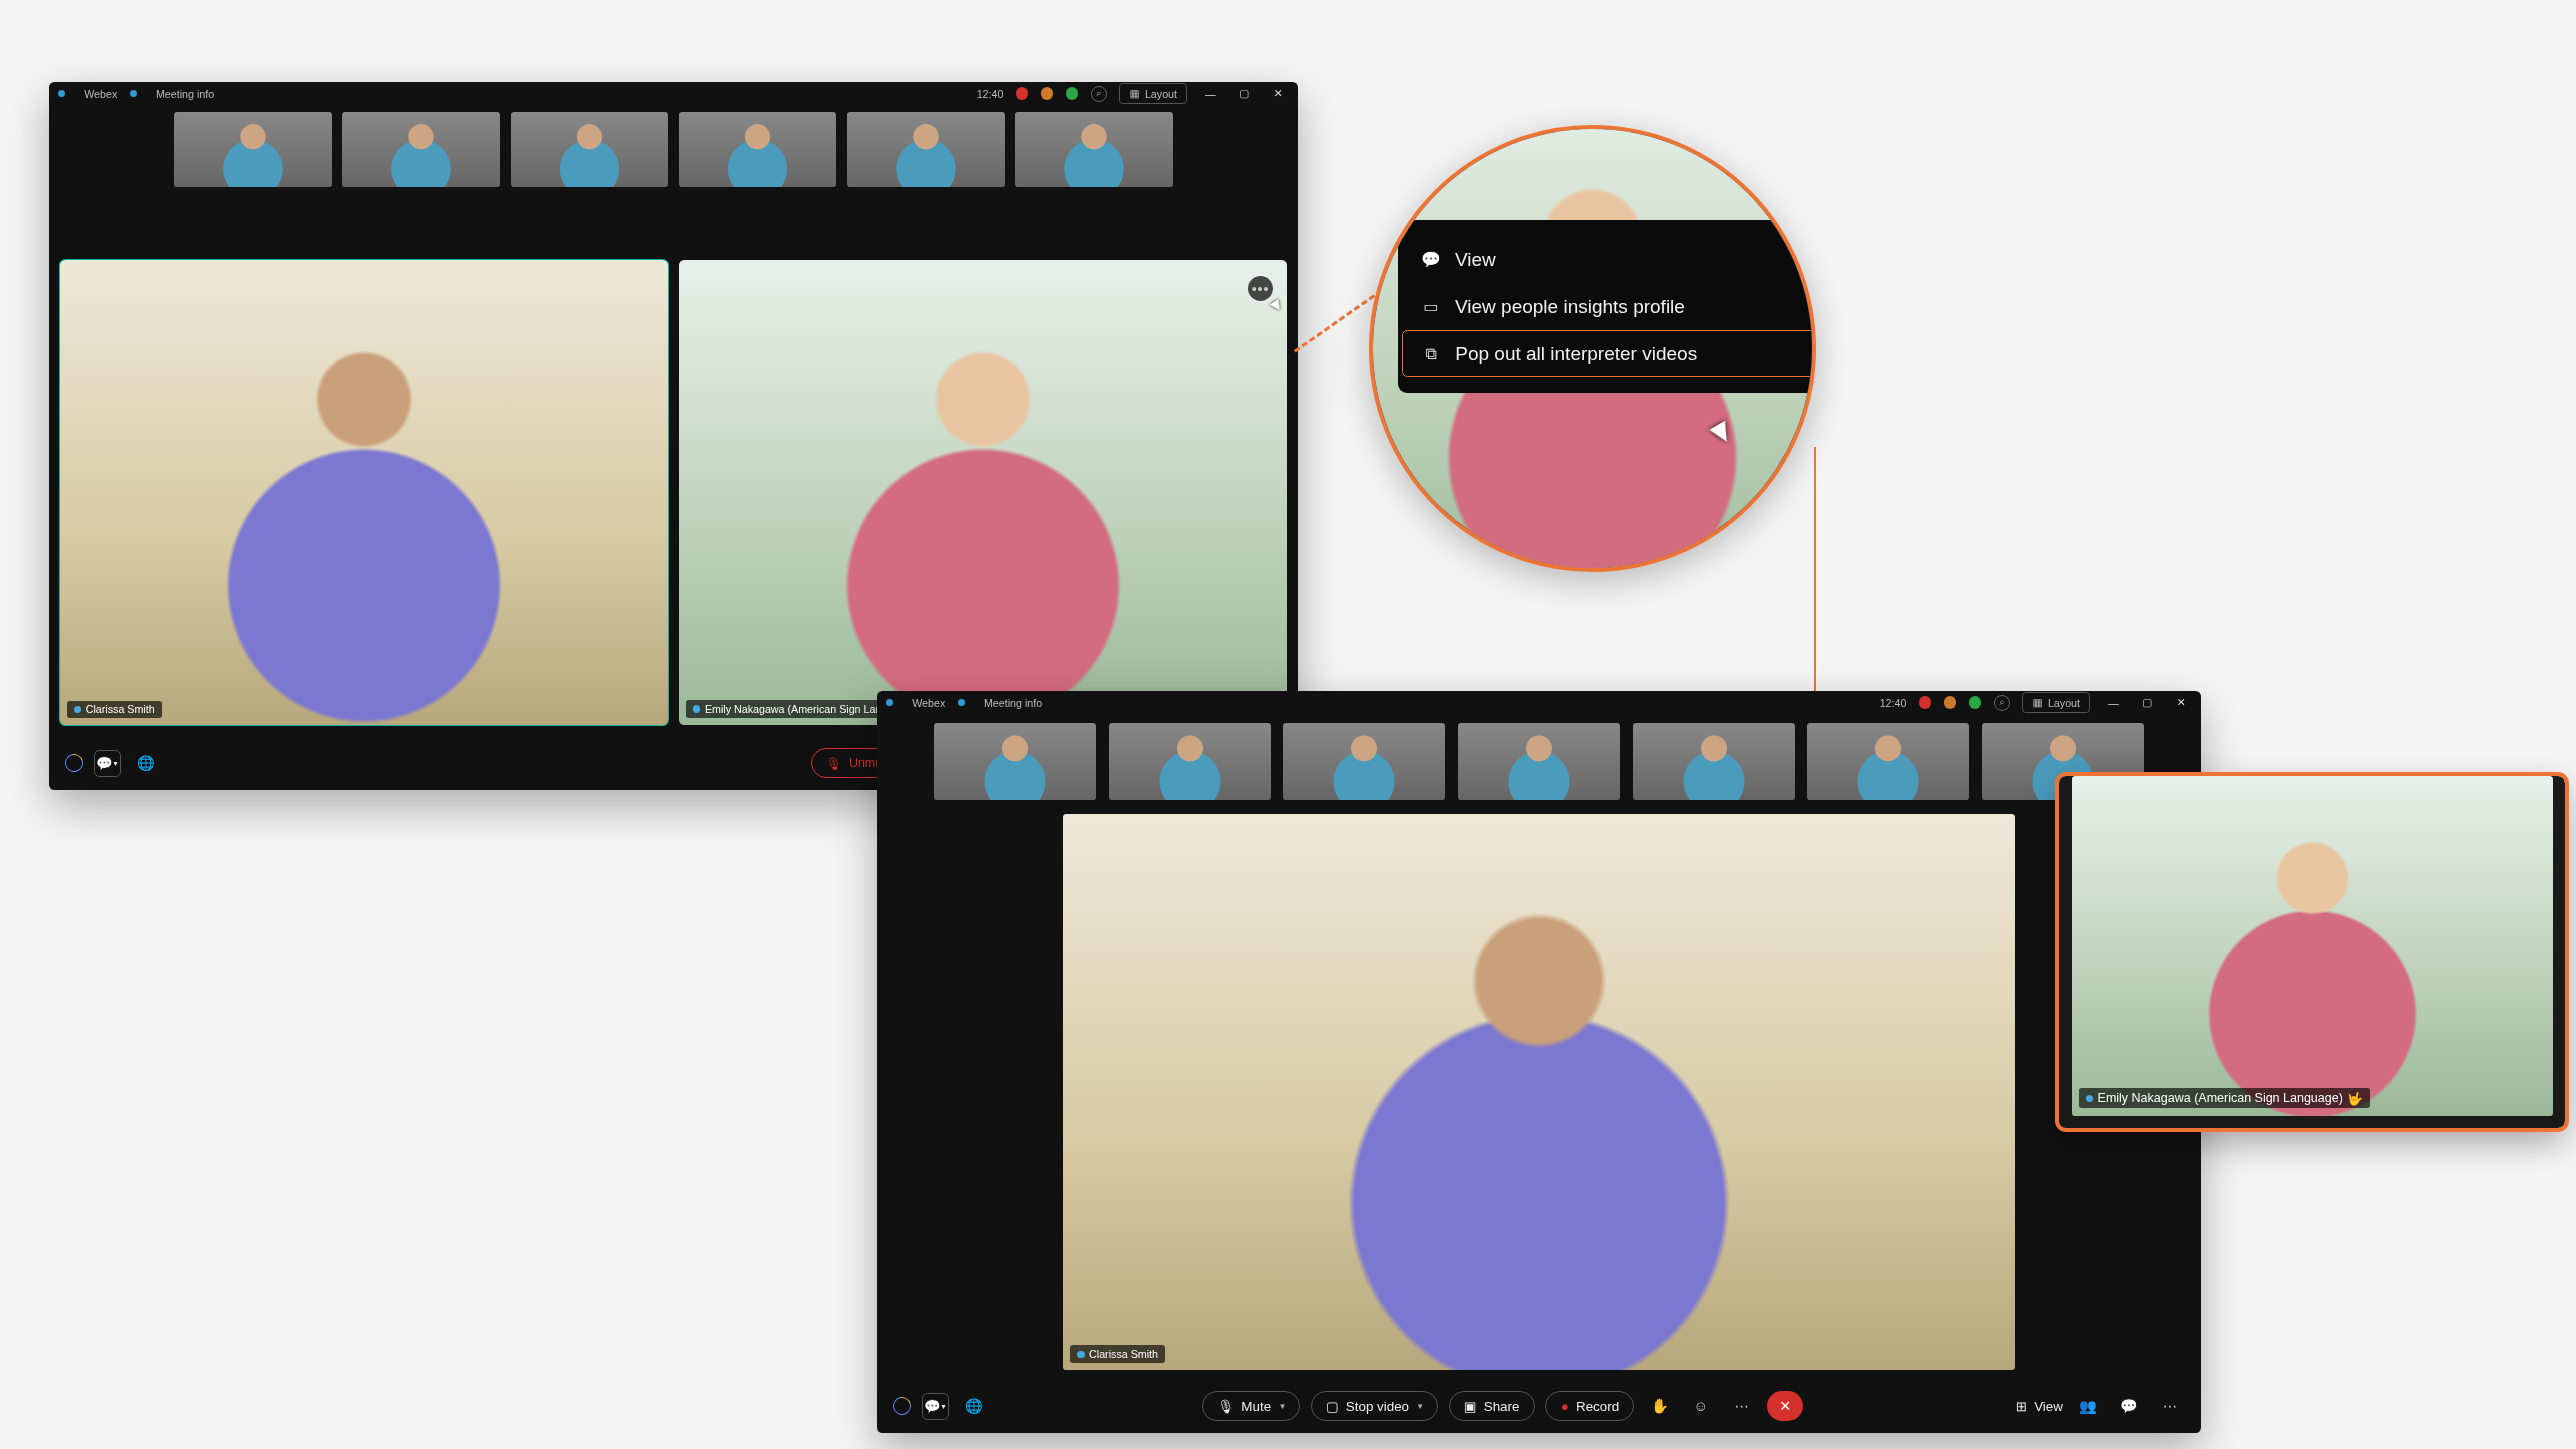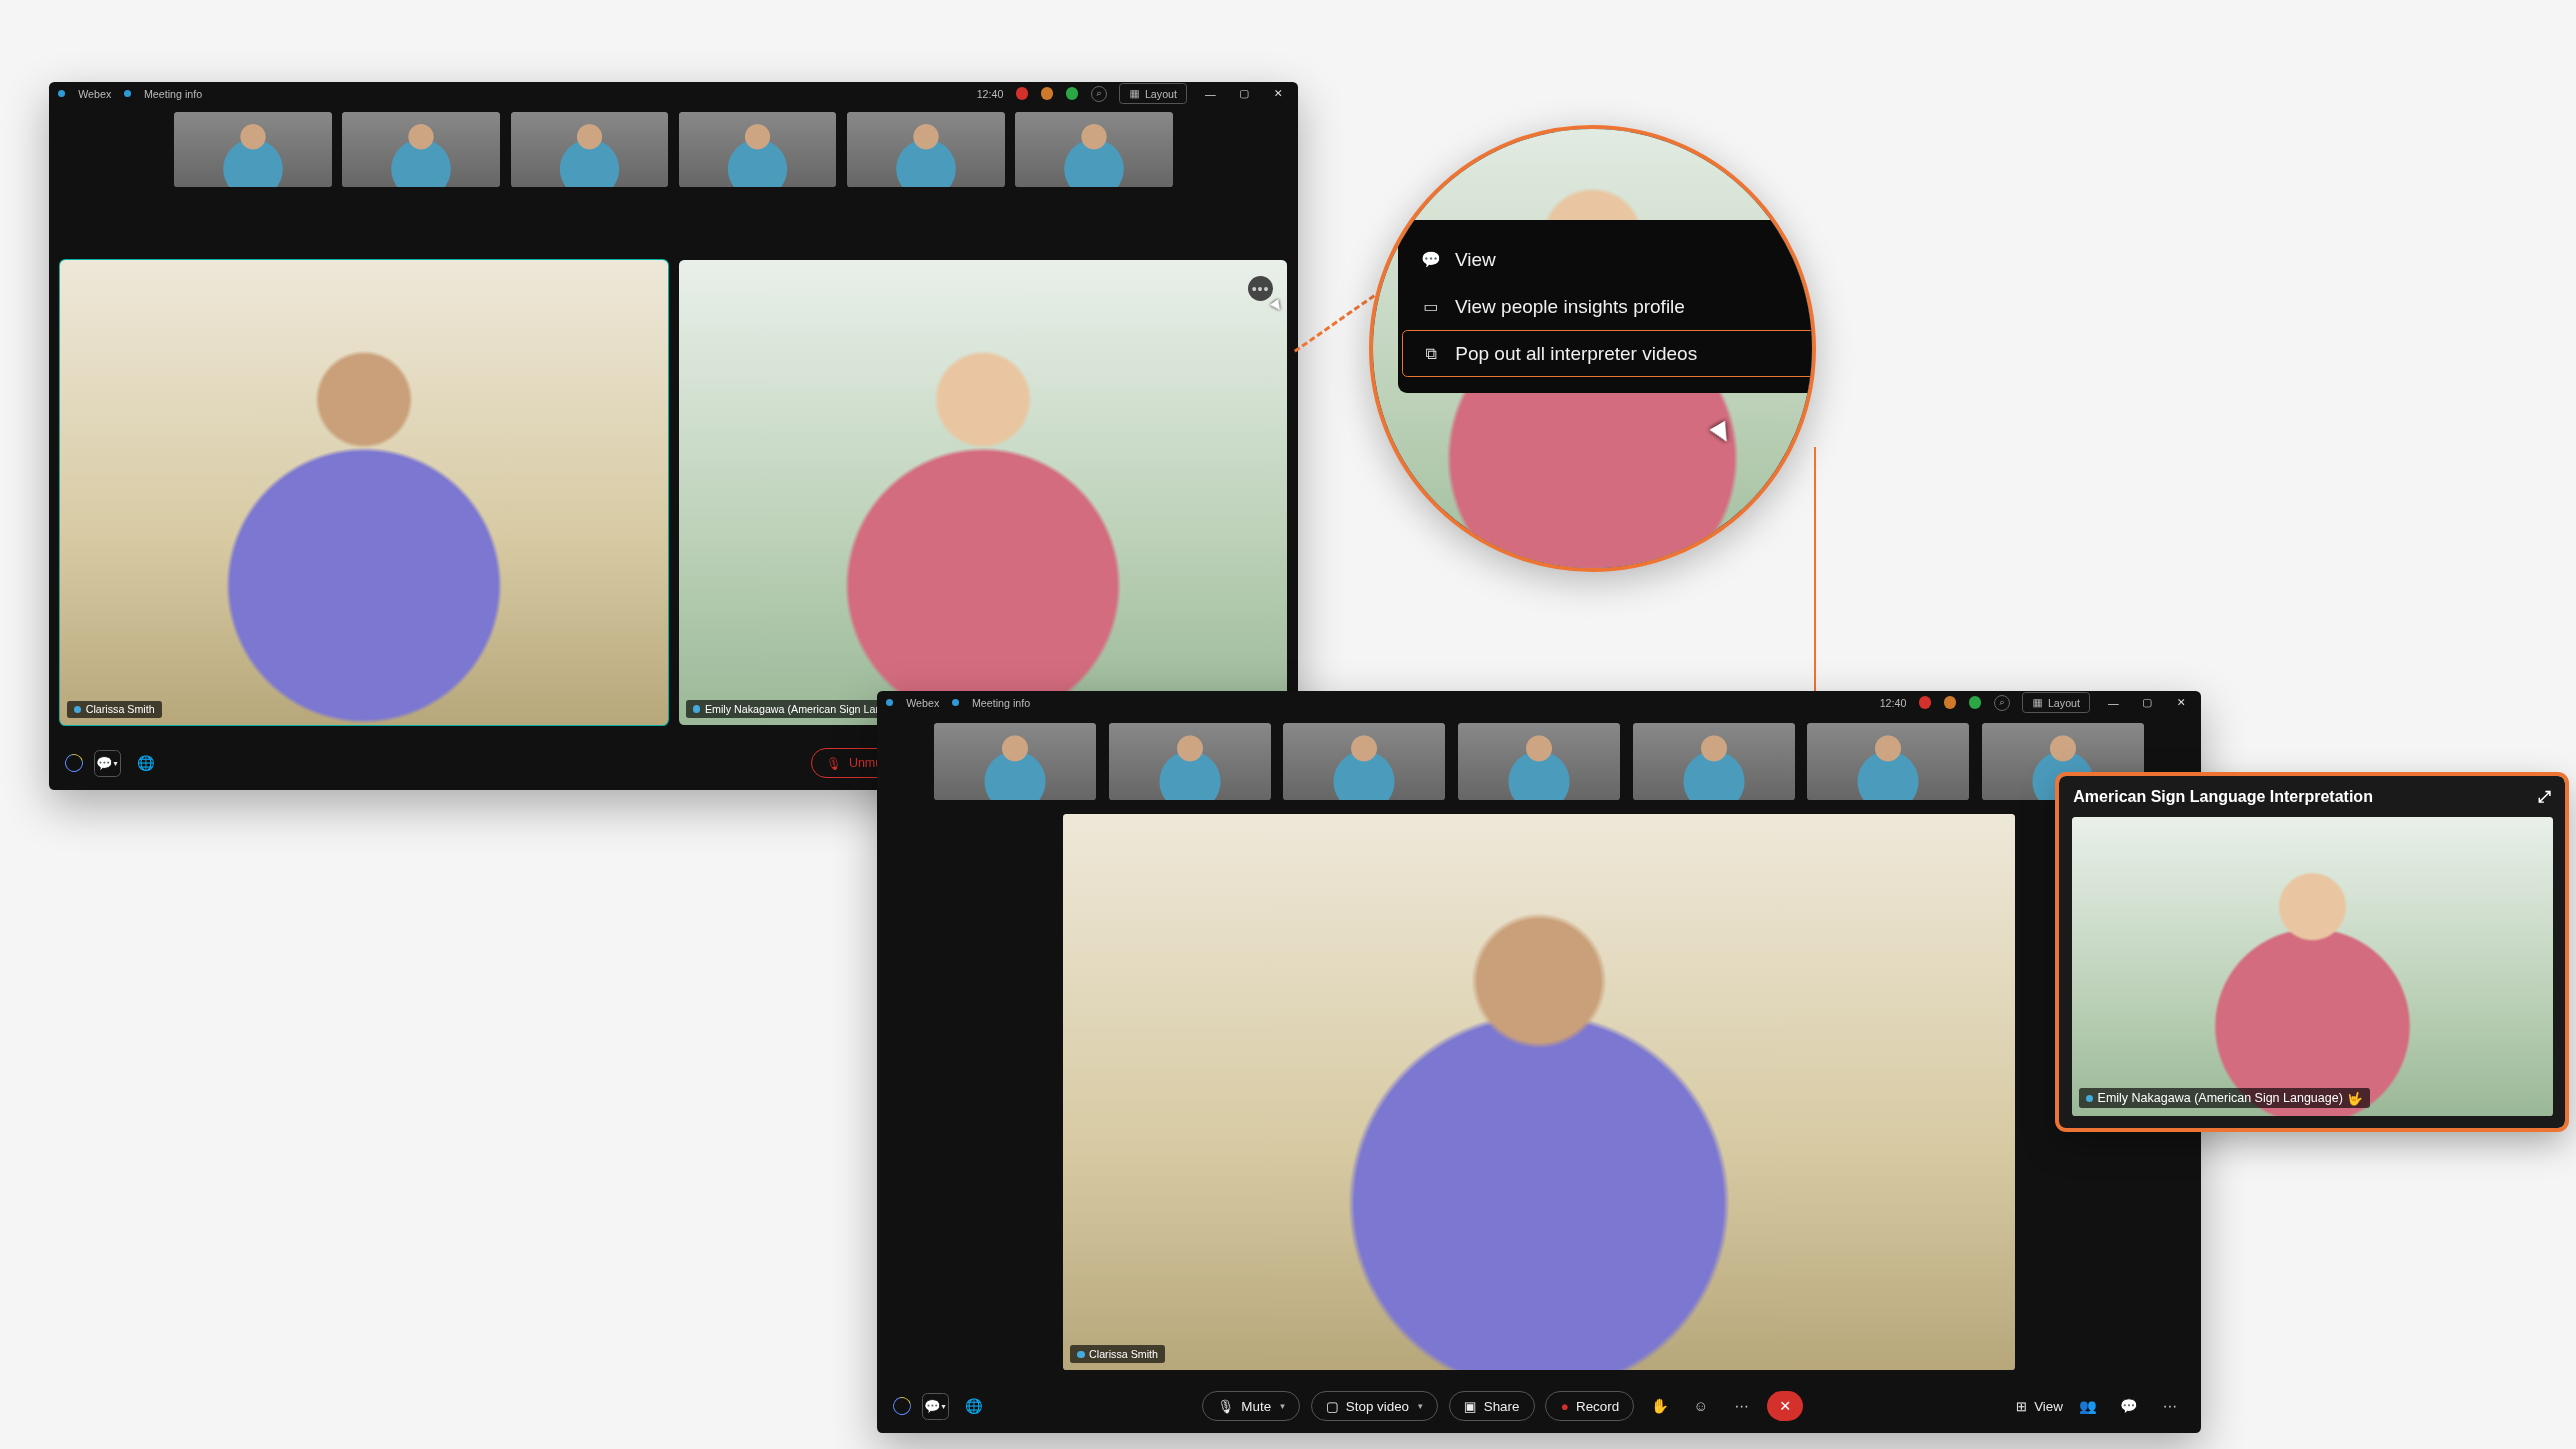--- a/index.html
+++ b/index.html
@@ -73,21 +73,21 @@
 
   .titlebar {
     height: 23px;
     display: flex;
     align-items: center;
     gap: 12.5px;
     padding: 0 9px;
     font-size: 10.7px;
     color: var(--muted);
   }
-  .titlebar .brand { display: flex; align-items: center; gap: 13px; }
+  .titlebar .brand { display: flex; align-items: center; gap: 19px; }
   .dot { width: 7.2px; height: 7.2px; border-radius: 50%; }
   .titlebar .spacer { flex: 1; }
   .tb-btn {
     width: 21.5px; height: 16px;
     display: inline-flex; align-items: center; justify-content: center;
     color: #ddd; font-size: 10.7px;
   }
   .statusdot { width: 12.5px; height: 12.5px; border-radius: 50%; }
   .search-circle {
     width: 16px; height: 16px; border: 0.9px solid #666; border-radius: 50%;
@@ -493,24 +493,20 @@
         <span>View</span>
       </span>
       <span class="icon-sq">👥</span>
       <span class="icon-sq">💬</span>
       <span class="icon-sq">⋯</span>
     </div>
   </div>
 </div>
 
 <div class="popout">
-  <div class="popout-title">
-    <span>American Sign Language Interpretation</span>
-    <span style="font-size:16px">⤢</span>
-  </div>
   <div class="popout-vid person emily">
     <div class="namebadge" style="font-size:12.5px">
       <span class="mic"></span>
       <span>Emily Nakagawa (American Sign Language)</span>
       <span>🤟</span>
     </div>
   </div>
 </div>
 
 

